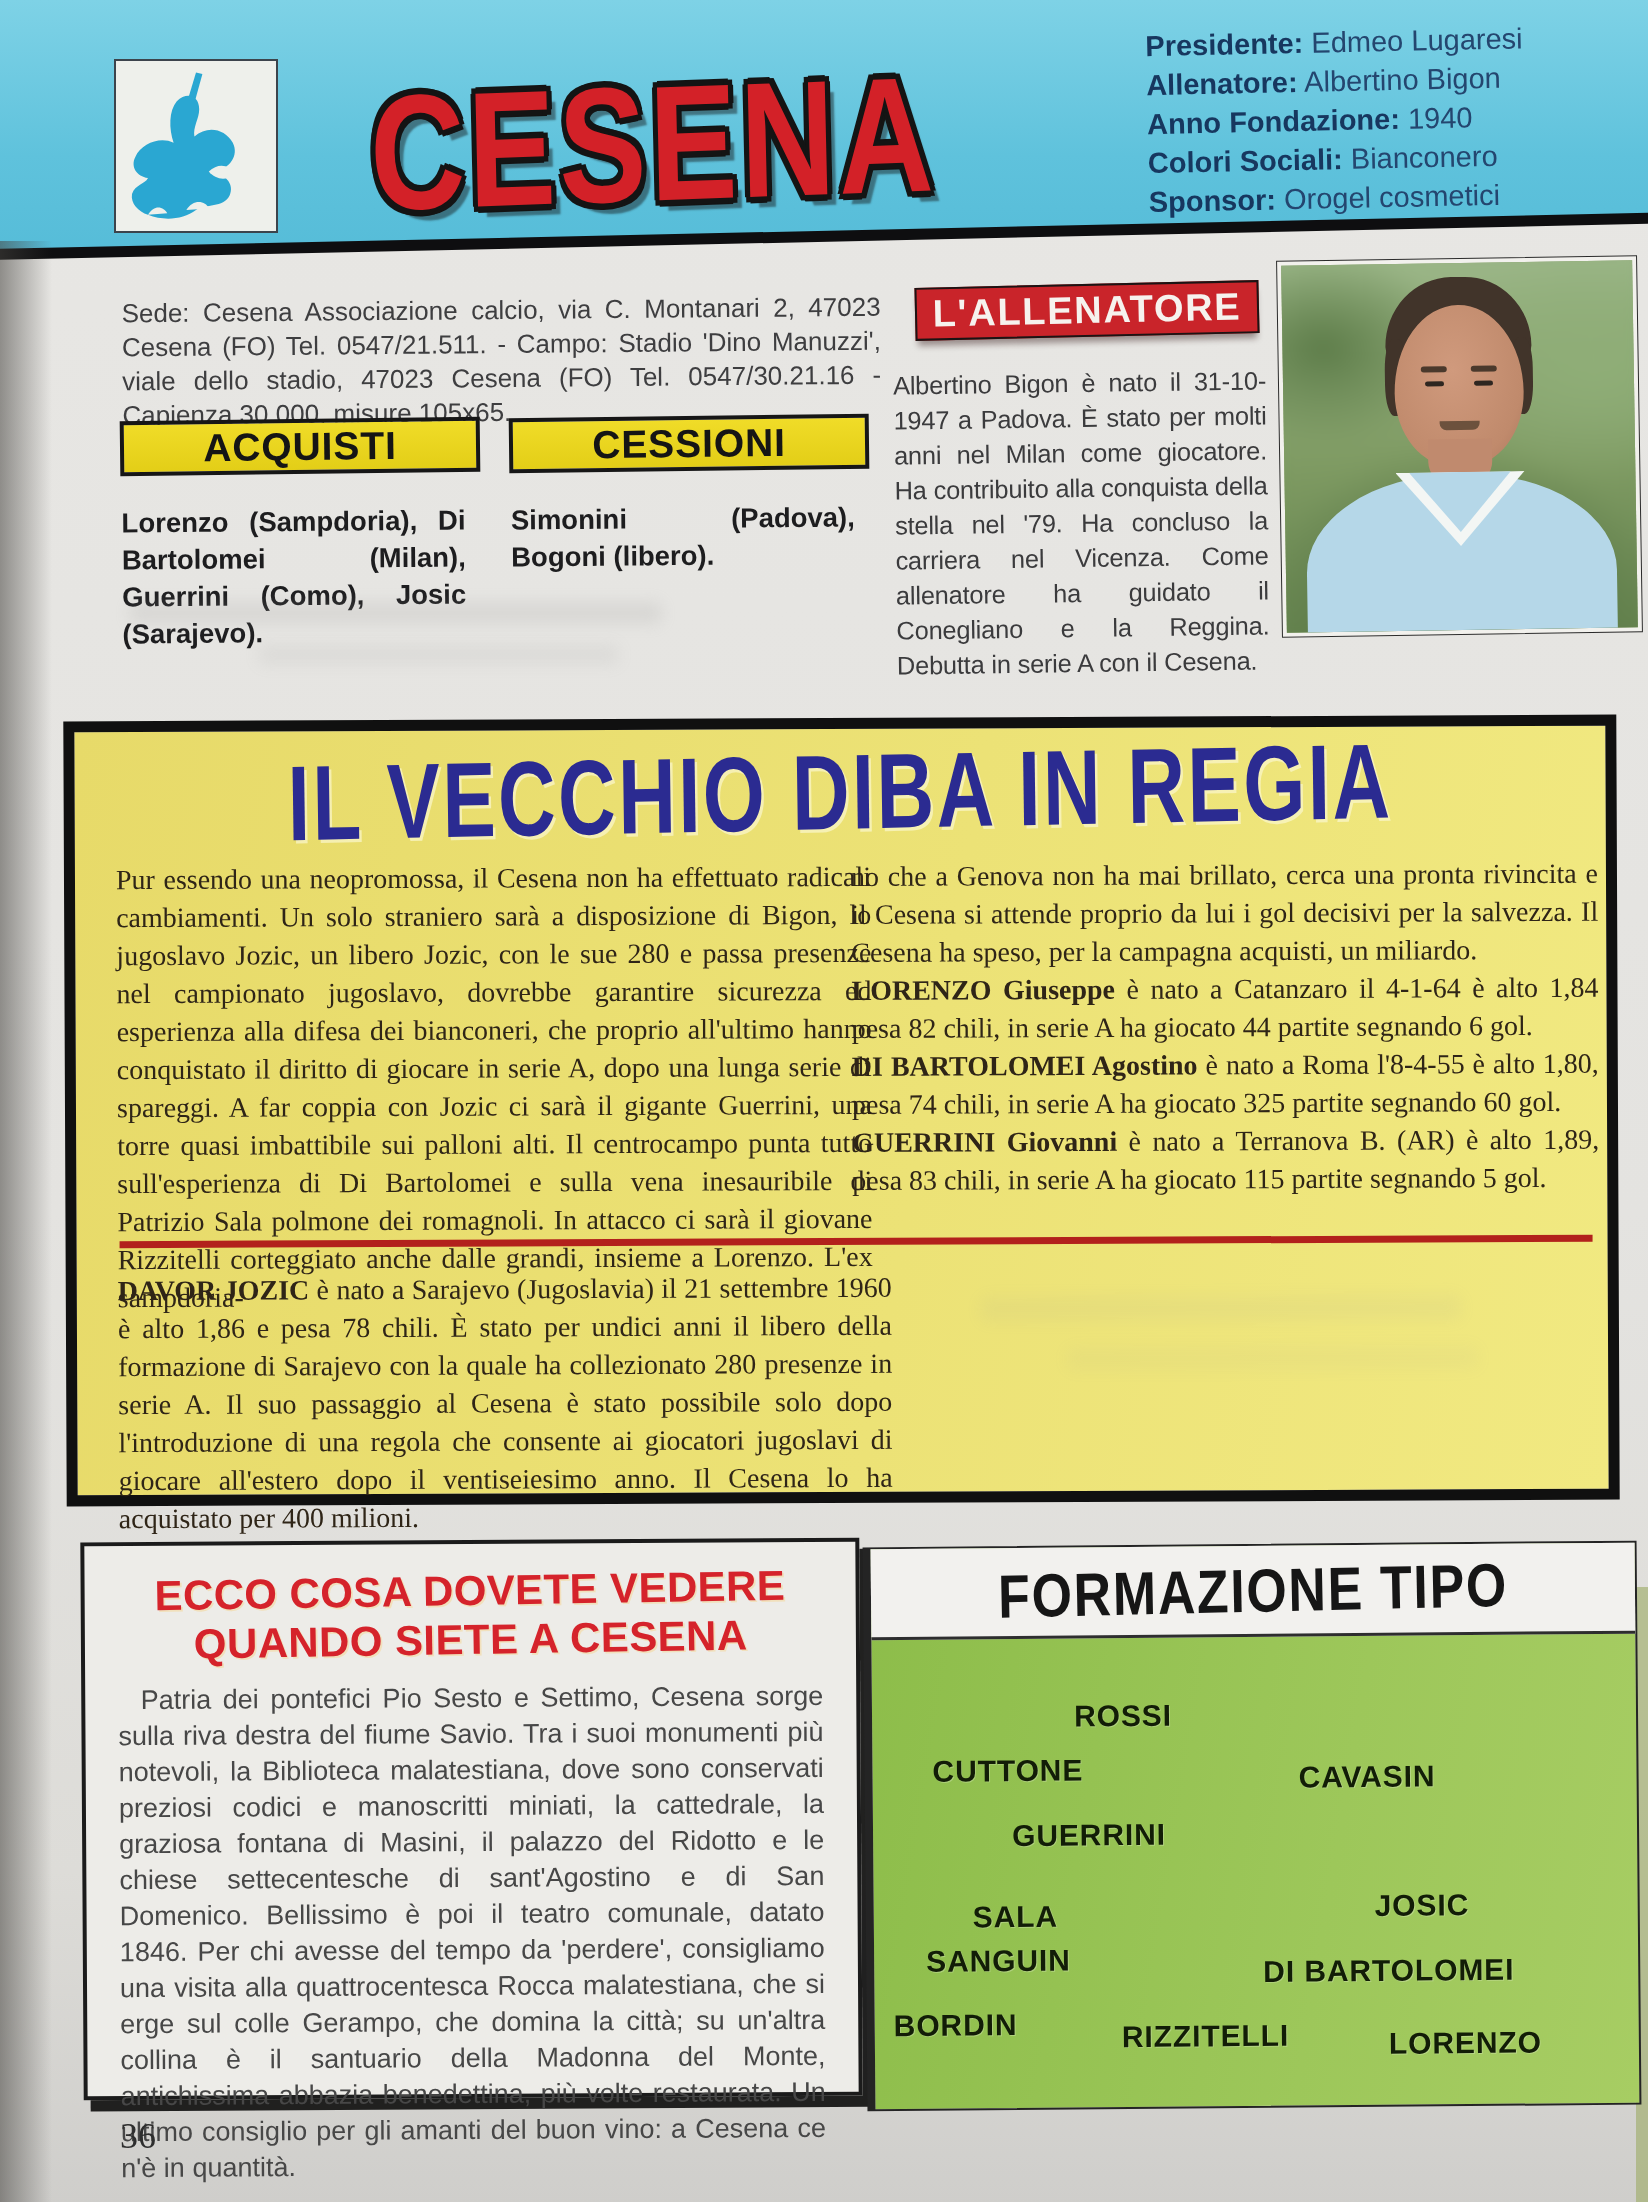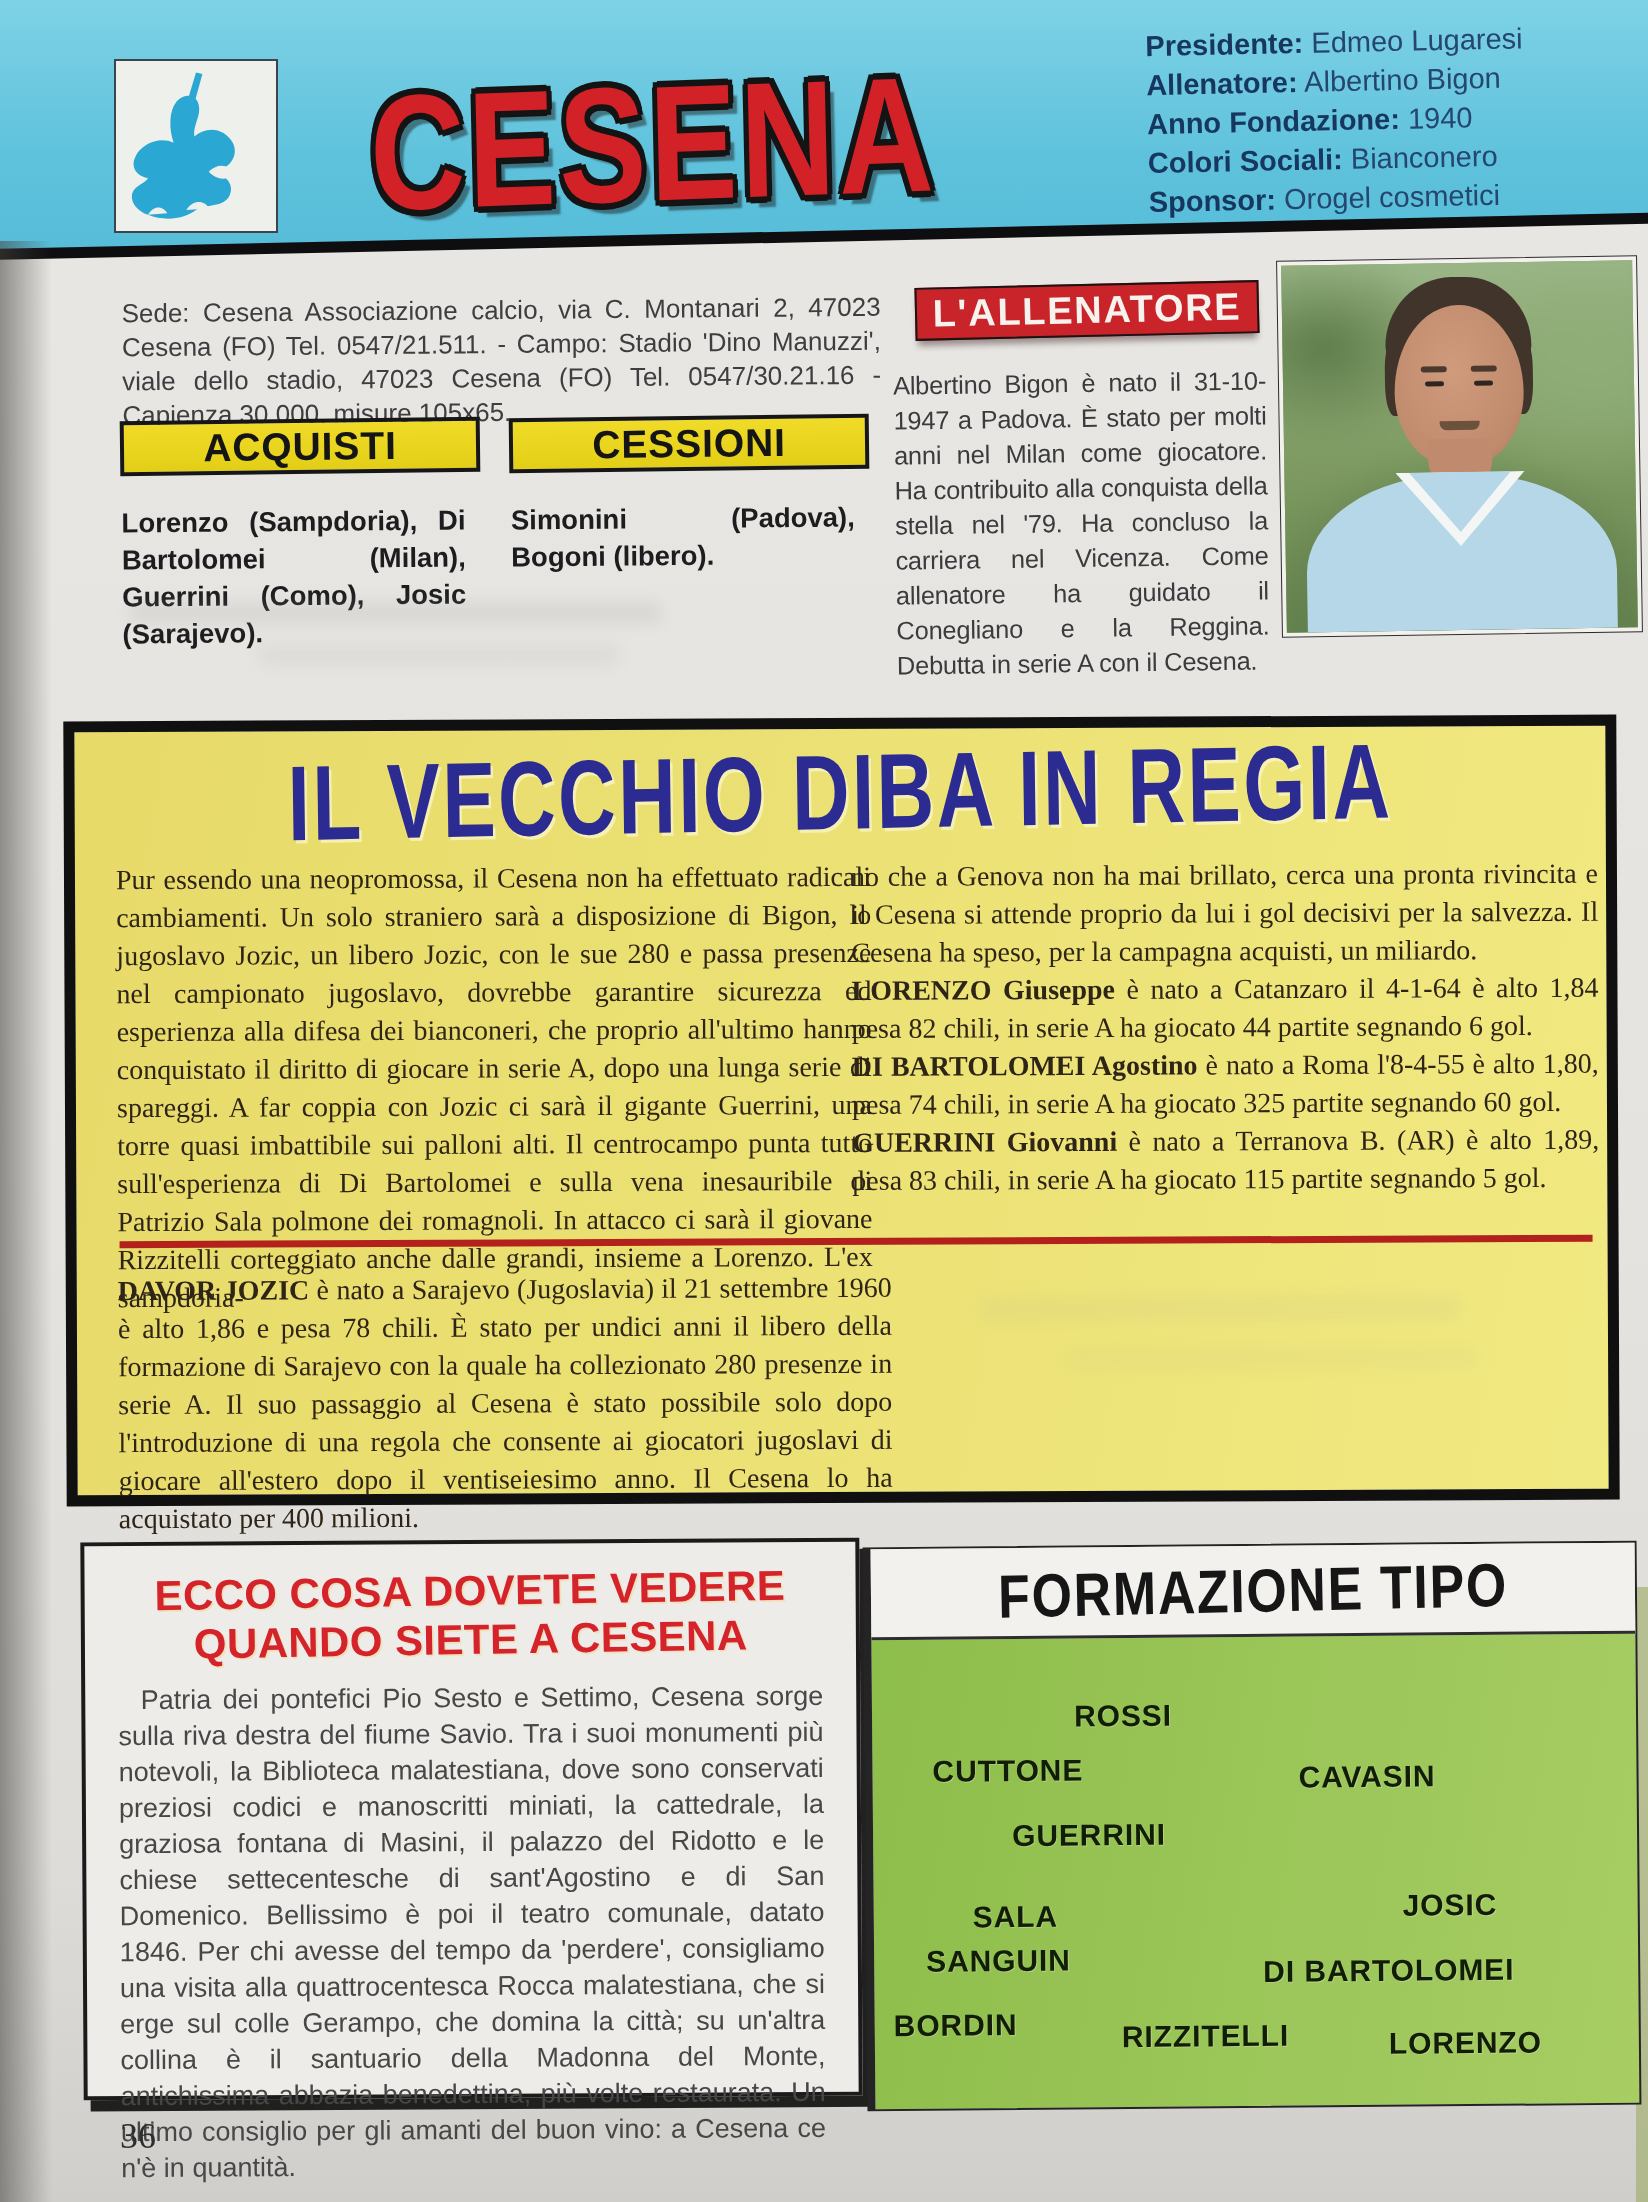--- a/index.html
+++ b/index.html
@@ -116,21 +116,21 @@
   .fbox{position:absolute;left:865px;top:1544px;width:774px;height:564px;box-sizing:border-box;
     border:2.6px solid #242424;border-left-width:8.6px;background:linear-gradient(100deg,#8dbd4a 0%,#9dc75a 60%,#a7cd63 100%);
     transform:rotate(-.5deg);}
   .fbanner{position:absolute;left:0;right:0;top:0;height:88px;background:#f2f1ee;
     border-bottom:3.4px solid #2e2e2e;display:flex;align-items:center;justify-content:center;}
   .fbanner span{font-size:53px;font-weight:800;color:#161616;letter-spacing:1.7px;
     transform:scale(.98,1.15) rotate(-.7deg);white-space:nowrap;}
   .fp{position:absolute;font-size:30px;font-weight:800;color:#121d07;letter-spacing:0.9px;white-space:nowrap;
     text-shadow:0.9px 0.9px 0 rgba(255,255,255,.25);}
   .f0{left:202px;top:152px;text-align:right;}  .f1{left:60px;top:206px;}   .f2{left:426px;top:215px;}
-  .f3{left:139px;top:271px;}  .f4{left:99px;top:352px;}  .f5{left:501px;top:344px;margin-left:28px;}
+  .f3{left:139px;top:271px;}  .f4{left:99px;top:352px;}  .f5{left:501px;top:344px;}
   .f6{left:52px;top:396px;}   .f7{left:389px;top:409px;}  .f8{left:19px;top:460px;}
   .f9{left:247px;top:473px;}  .f10{left:514px;top:482px;}
 
   .pageno{position:absolute;left:120px;top:2115px;font-family:"Liberation Serif",serif;
     font-size:36px;color:#2e2e2e;}
 </style>
 </head>
 <body>
 
 <div id="page">

